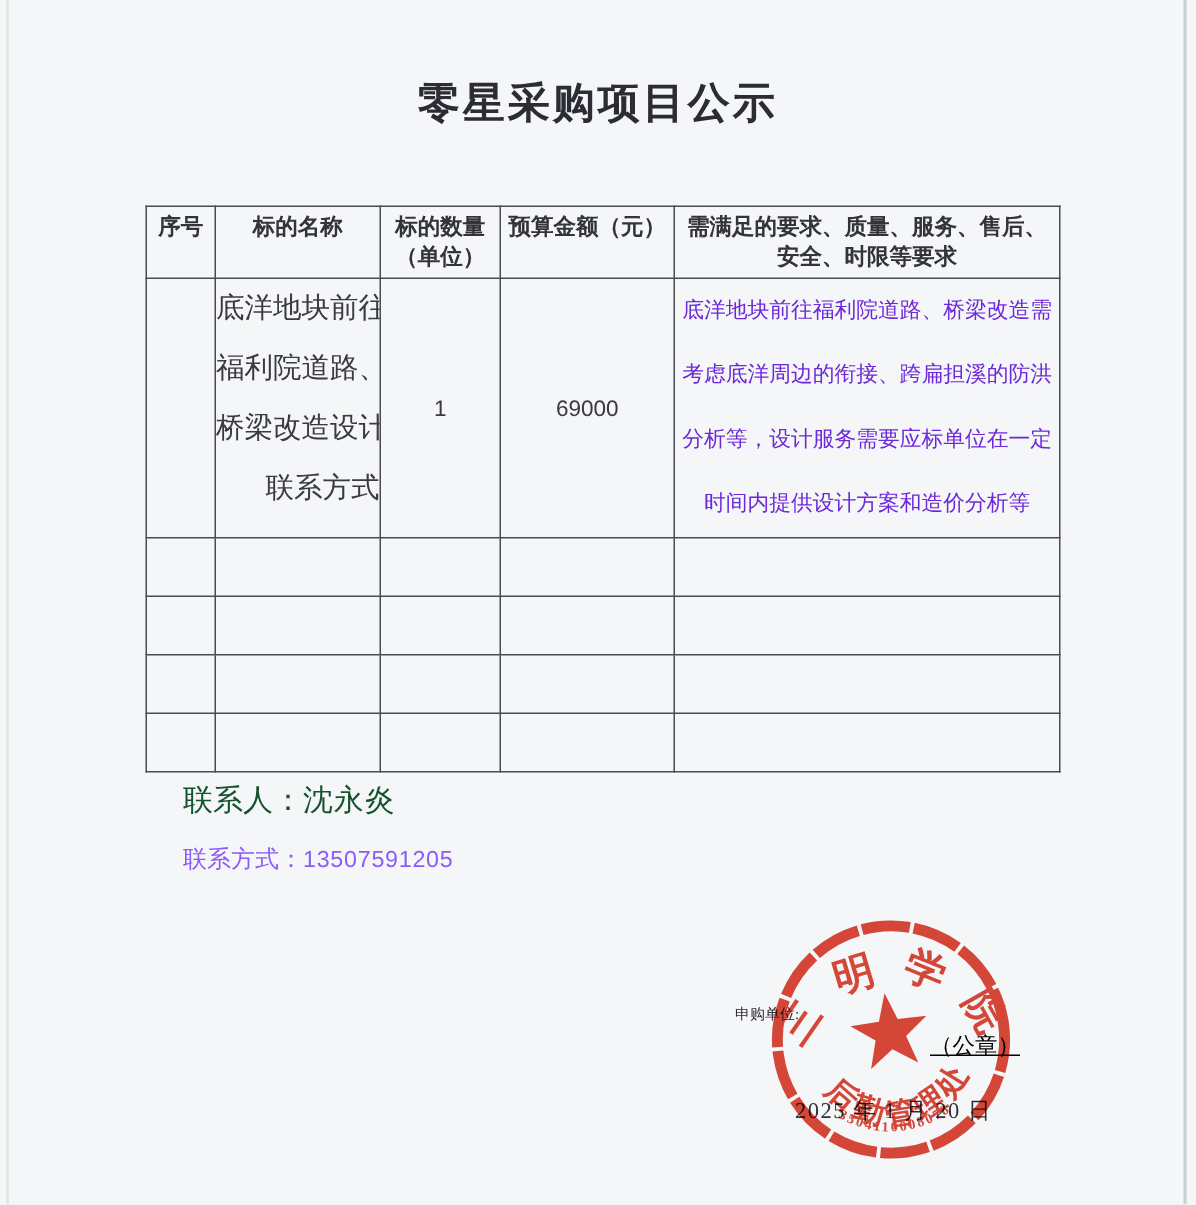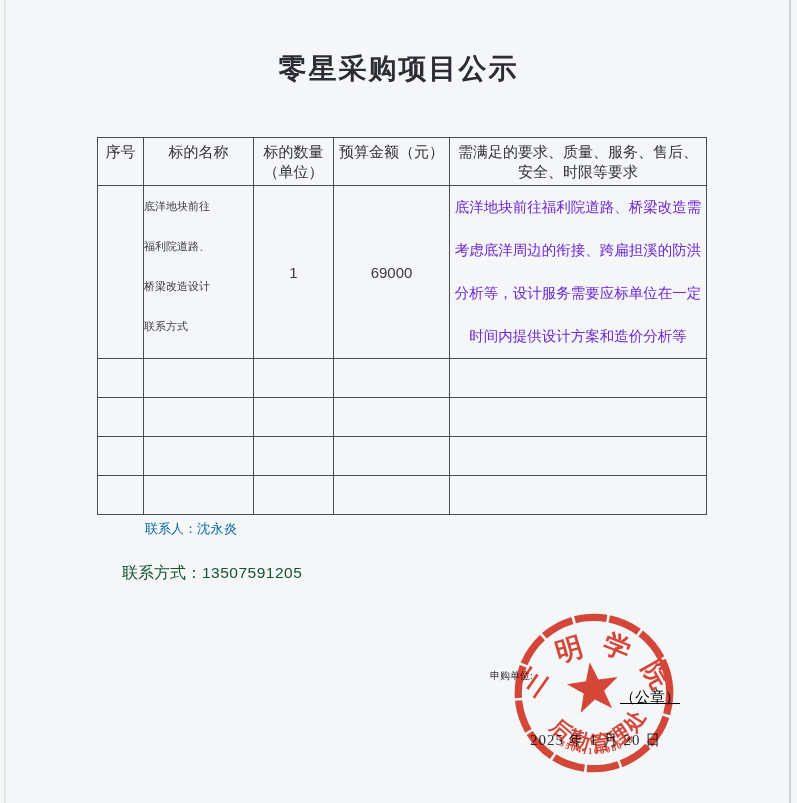--- a/index.html
+++ b/index.html
@@ -16,43 +16,43 @@
     font-size:28px;font-weight:bold;letter-spacing:2px;color:#2c2c34;
   }
 
   .table-wrap{position:absolute;left:97px;top:137px;}
   table.doc-table{border-collapse:collapse;table-layout:fixed;width:609px;}
   table.doc-table th, table.doc-table td{
     border:1.5px solid #4a4a52;padding:0;overflow:hidden;
   }
   tr.hdr th{
     height:43px;vertical-align:top;padding-top:4px;
-    font-size:15px;font-weight:normal;line-height:20px;color:#33333b;
+    font-size:15px;font-weight:bold;line-height:20px;color:#33333b;
     font-family:"Liberation Serif", serif;
   }
   tr.datarow td{height:167px;}
   td.cell-seq{vertical-align:middle;text-align:center;}
   td.cell-name{
-    vertical-align:top;text-align:left;padding-top:12px;
-    font-family:"Liberation Sans", sans-serif;font-size:11px;color:#3a3a42;
+    vertical-align:top;text-align:right;padding-top:12px;
+    font-family:"Liberation Sans", sans-serif;font-size:19px;color:#3a3a42;
   }
   td.cell-name .nline{line-height:40px;white-space:nowrap;}
   td.cell-qty, td.cell-budget{
     vertical-align:middle;text-align:center;padding-bottom:30px;
     font-family:"Liberation Sans", sans-serif;font-size:15px;color:#3a3a42;
   }
   td.cell-req{
     vertical-align:top;text-align:center;padding-top:10px;
     font-family:"Liberation Sans", sans-serif;font-size:14.5px;color:#6d28d9;
   }
   td.cell-req .rline{line-height:43px;white-space:nowrap;}
   tr.empty td{height:38px;}
 
-  .contact-person{position:absolute;left:122px;top:520px;font-size:13px;color:#0369a1;margin-left:23px;}
-  .contact-phone{position:absolute;left:122px;top:563px;font-size:16px;color:#14532d;}
+  .contact-person{position:absolute;left:122px;top:520px;font-size:20px;color:#14532d;}
+  .contact-phone{position:absolute;left:122px;top:563px;font-size:16px;color:#8b5cf6;}
   .contact-phone .num, .contact-person .nm{letter-spacing:0.5px;}
   .contact-phone .num{font-family:"Liberation Sans", sans-serif;font-size:15.5px;}
 
   .unit-label{position:absolute;left:490px;top:669px;font-size:10px;color:#2f2f37;}
   .seal-hint{position:absolute;left:620px;top:688px;font-size:15px;color:#000000;text-decoration:underline;}
   .doc-date{position:absolute;left:530px;top:731px;font-size:15px;letter-spacing:1px;color:#2f2f37;}
 
   .seal{
     position:absolute;left:511px;top:610px;width:166px;height:166px;
     transform:rotate(-8deg);mix-blend-mode:multiply;opacity:0.93;

